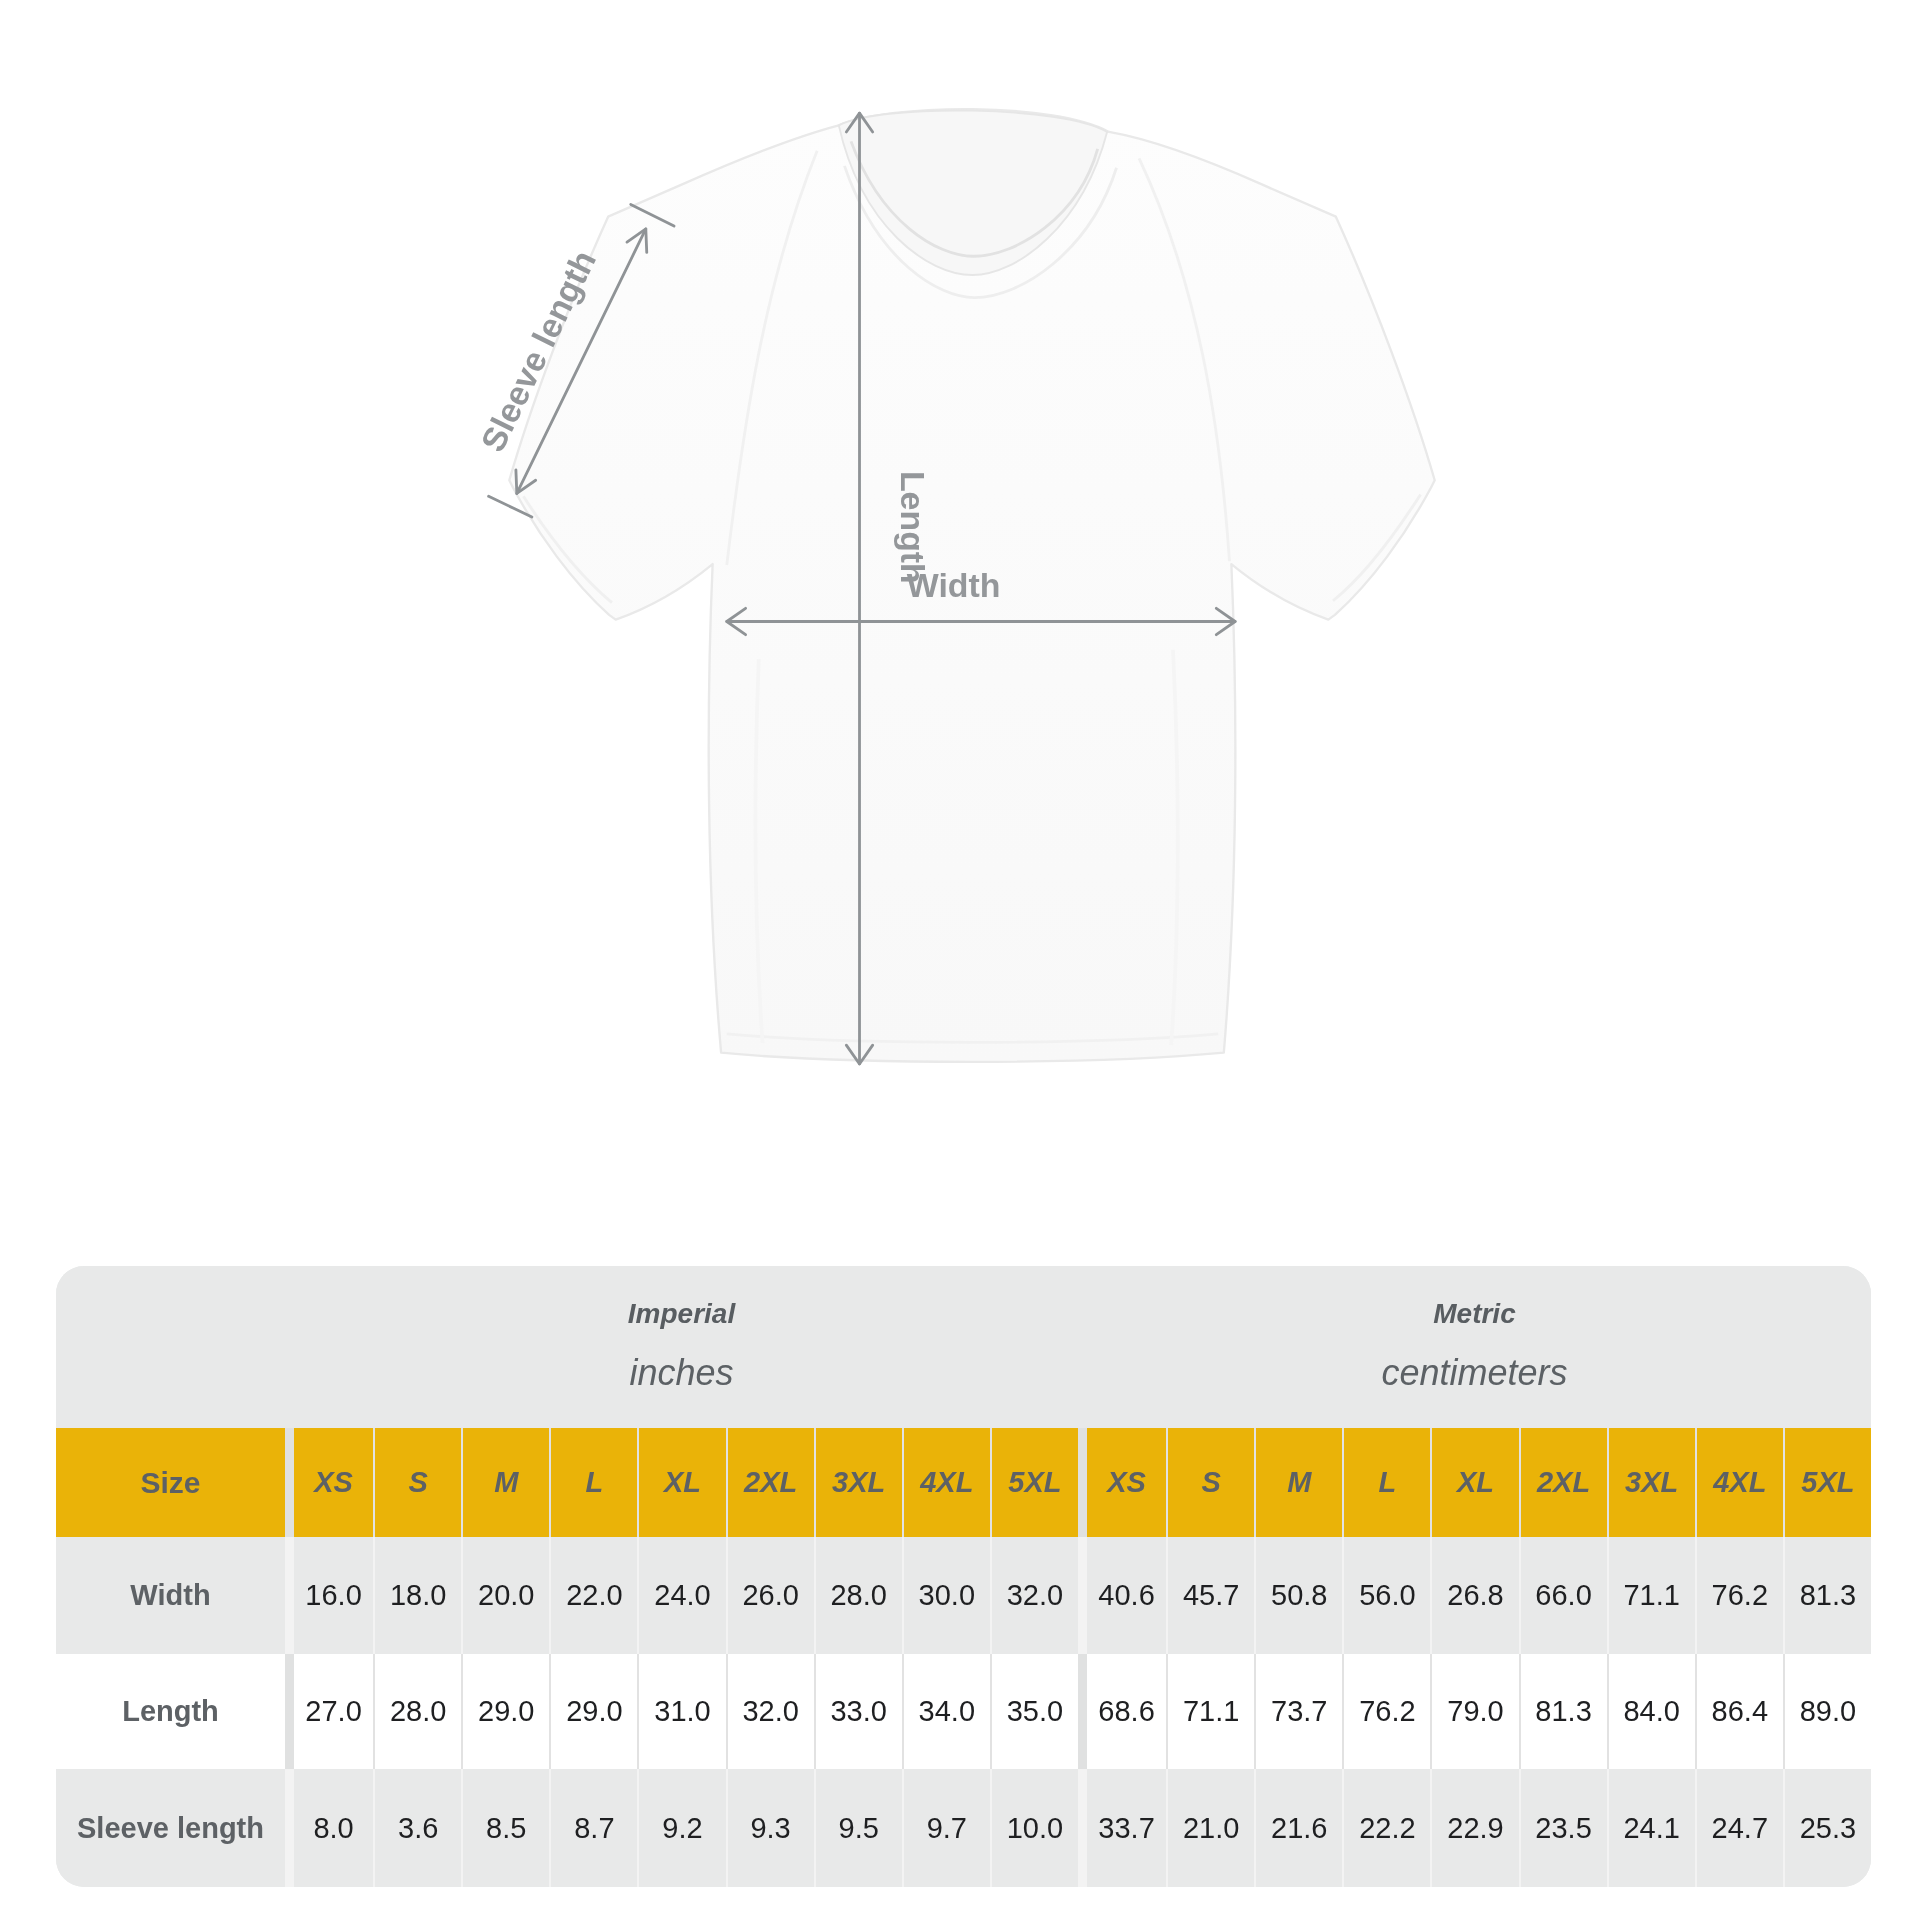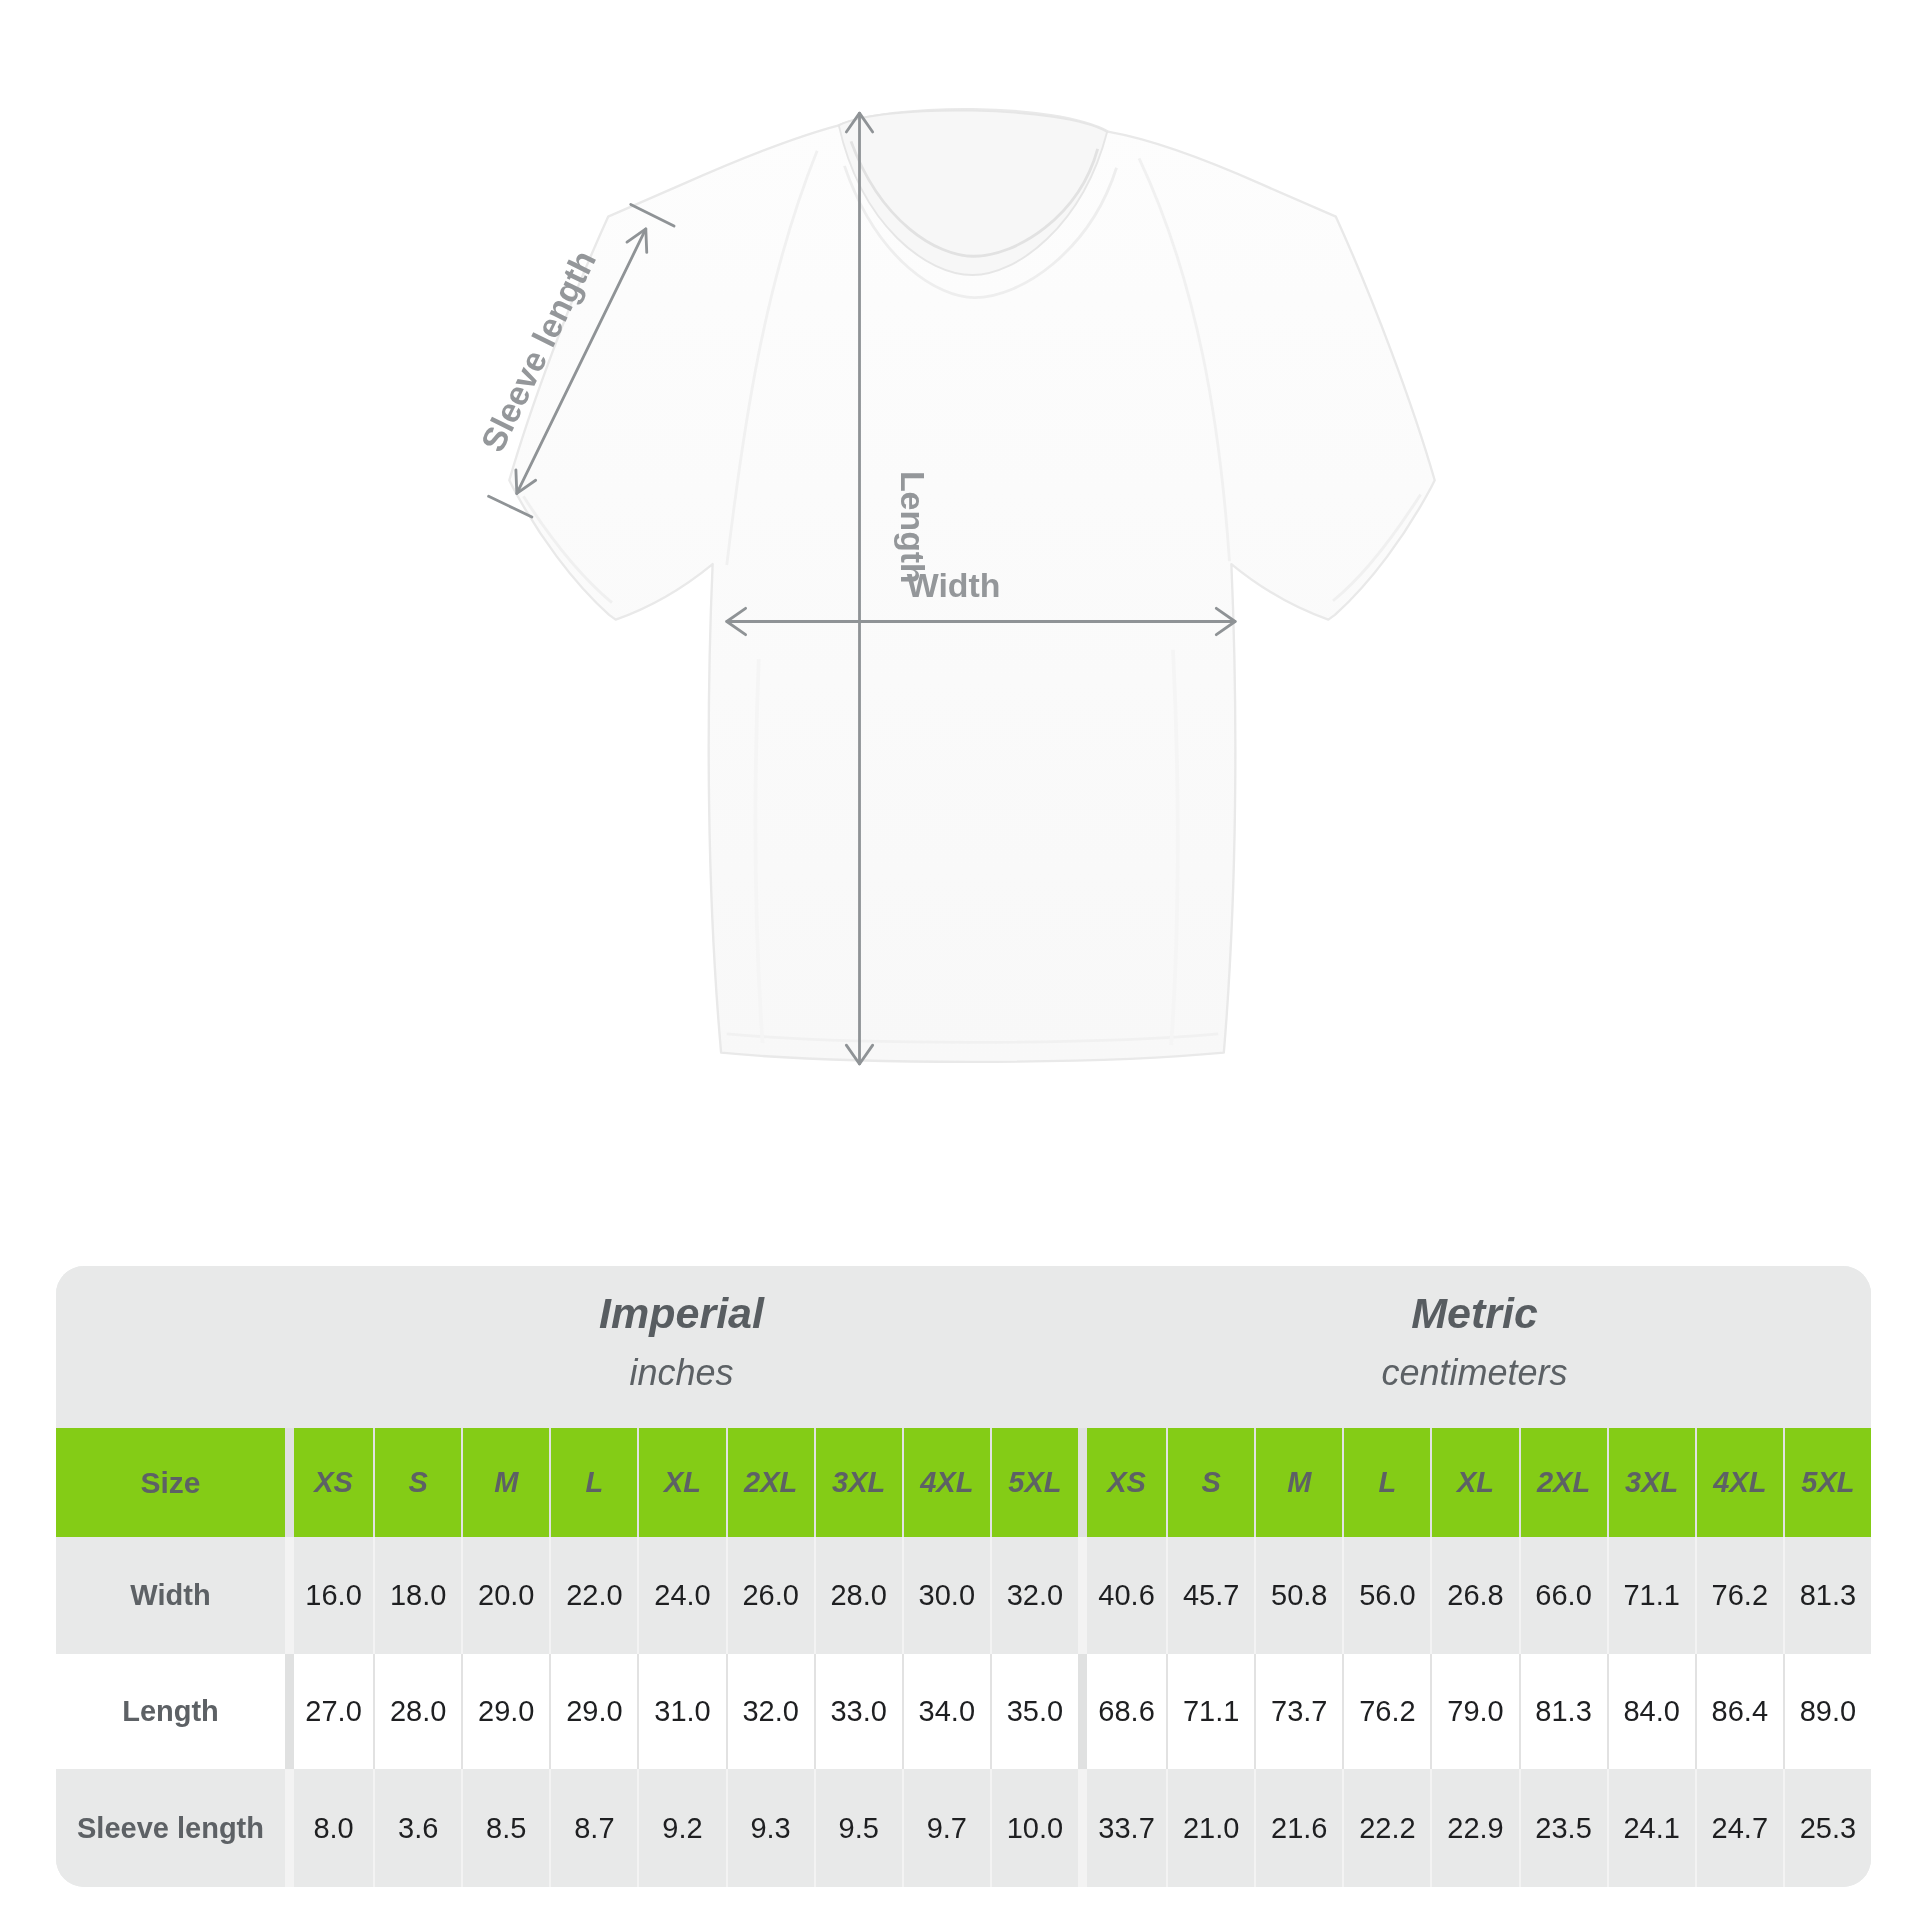--- a/index.html
+++ b/index.html
@@ -19,24 +19,24 @@
   .size-table-wrap{
     position:absolute;left:56px;top:1266px;width:1815px;height:621px;
     background:#e8e9e9;border-radius:28px;overflow:hidden;
   }
   table.size-table{width:100%;height:100%;border-collapse:separate;border-spacing:0;table-layout:fixed;}
   table.size-table th,table.size-table td{
     text-align:center;vertical-align:middle;padding:0;margin:0;font-weight:normal;
   }
   tr.group-row{height:162px;}
   tr.group-row th{background:#e8e9e9;vertical-align:top;padding-top:24.5px;}
-  .group-name{font-size:43px;font-weight:bold;font-style:italic;color:#585d61;line-height:45px;}
+  .group-name{font-size:28px;font-weight:bold;font-style:italic;color:#585d61;line-height:45px;}
   .group-unit{font-size:36px;font-style:italic;color:#5c6165;line-height:32px;margin-top:21px;}
   tr.sizes-row{height:109px;}
-  tr.sizes-row th{background:#84cc16;}
+  tr.sizes-row th{background:#eab308;}
   tr.sizes-row th.size-h{font-size:29px;font-weight:bold;color:#5d6165;border-left:2.8px solid #e2e2e2;font-style:italic;}
   tr.sizes-row th.corner{font-size:30px;font-weight:bold;color:#5d6165;}
   tbody th.rowlabel{font-size:29px;font-weight:bold;color:#5d6165;}
   tbody td.val{font-size:29px;color:#1e1f21;}
   tr.row-gray{height:117px;}
   tr.row-gray th,tr.row-gray td{background:#e8e9e9;}
   tr.row-gray td.val{border-left:2.8px solid #f3f3f3;}
   tr.row-white{height:115px;}
   tr.row-white th,tr.row-white td{background:#ffffff;}
   tr.row-white td.val{border-left:2.8px solid #e2e2e2;}

